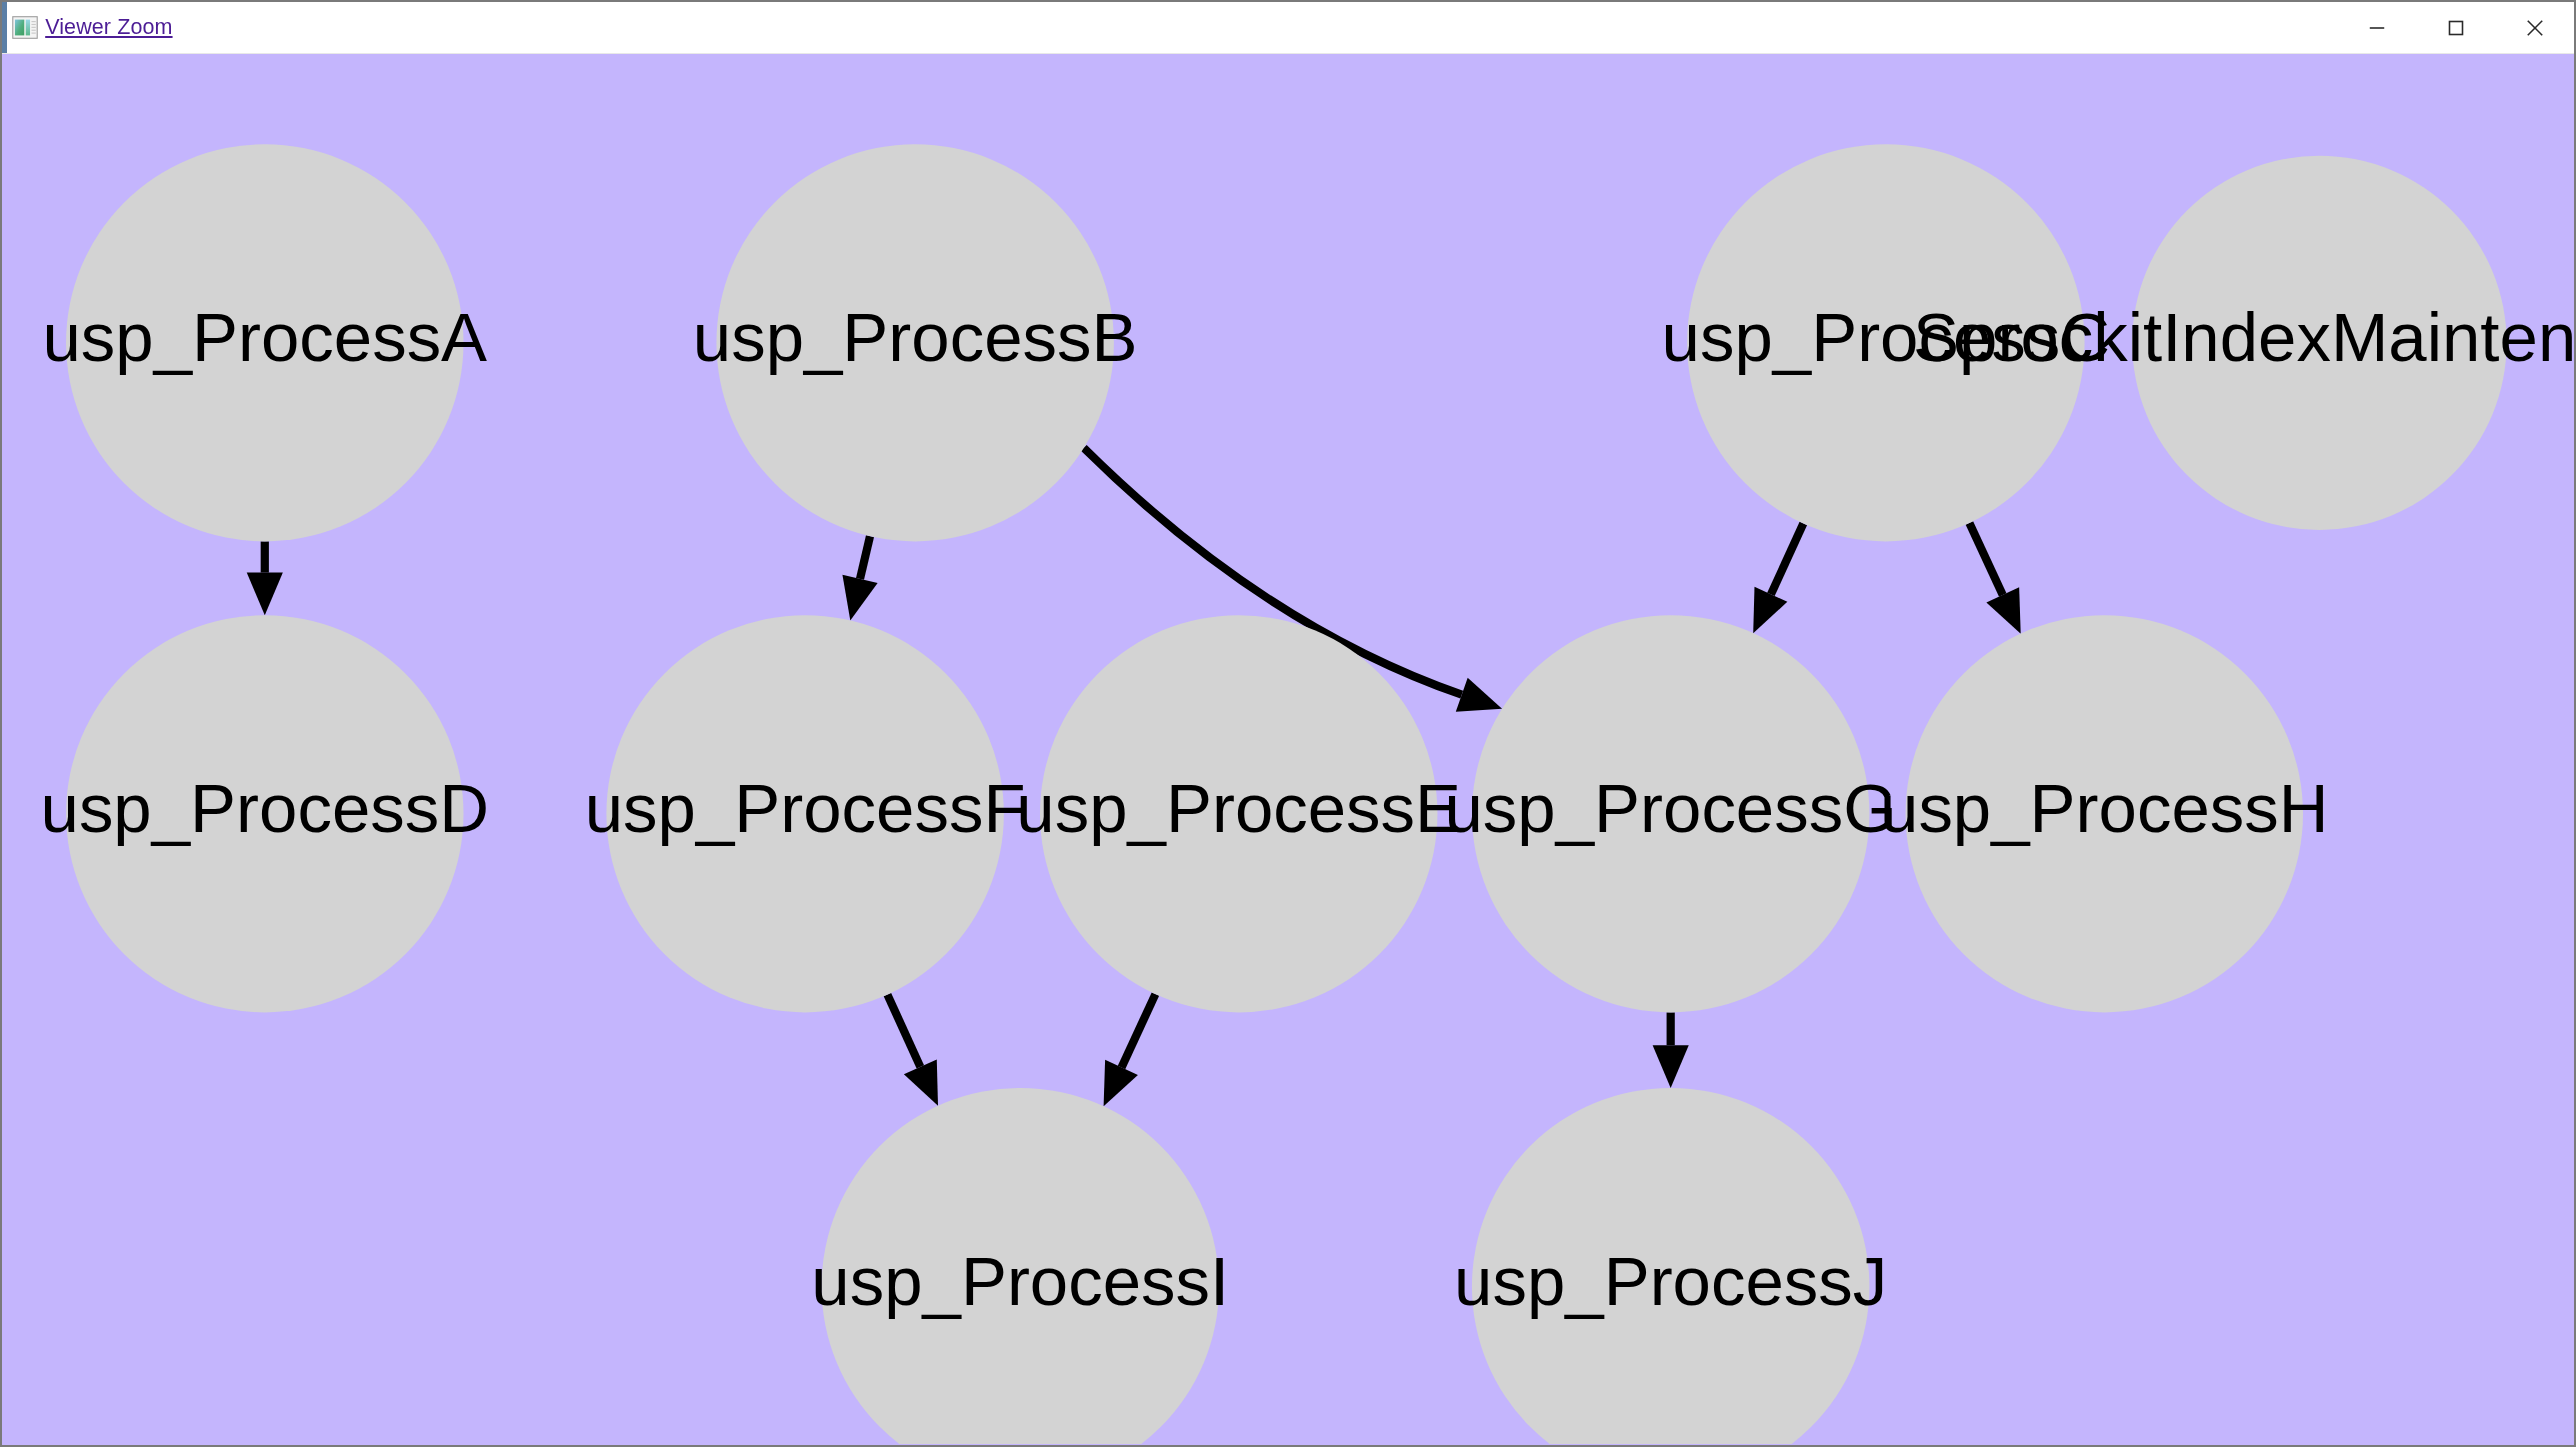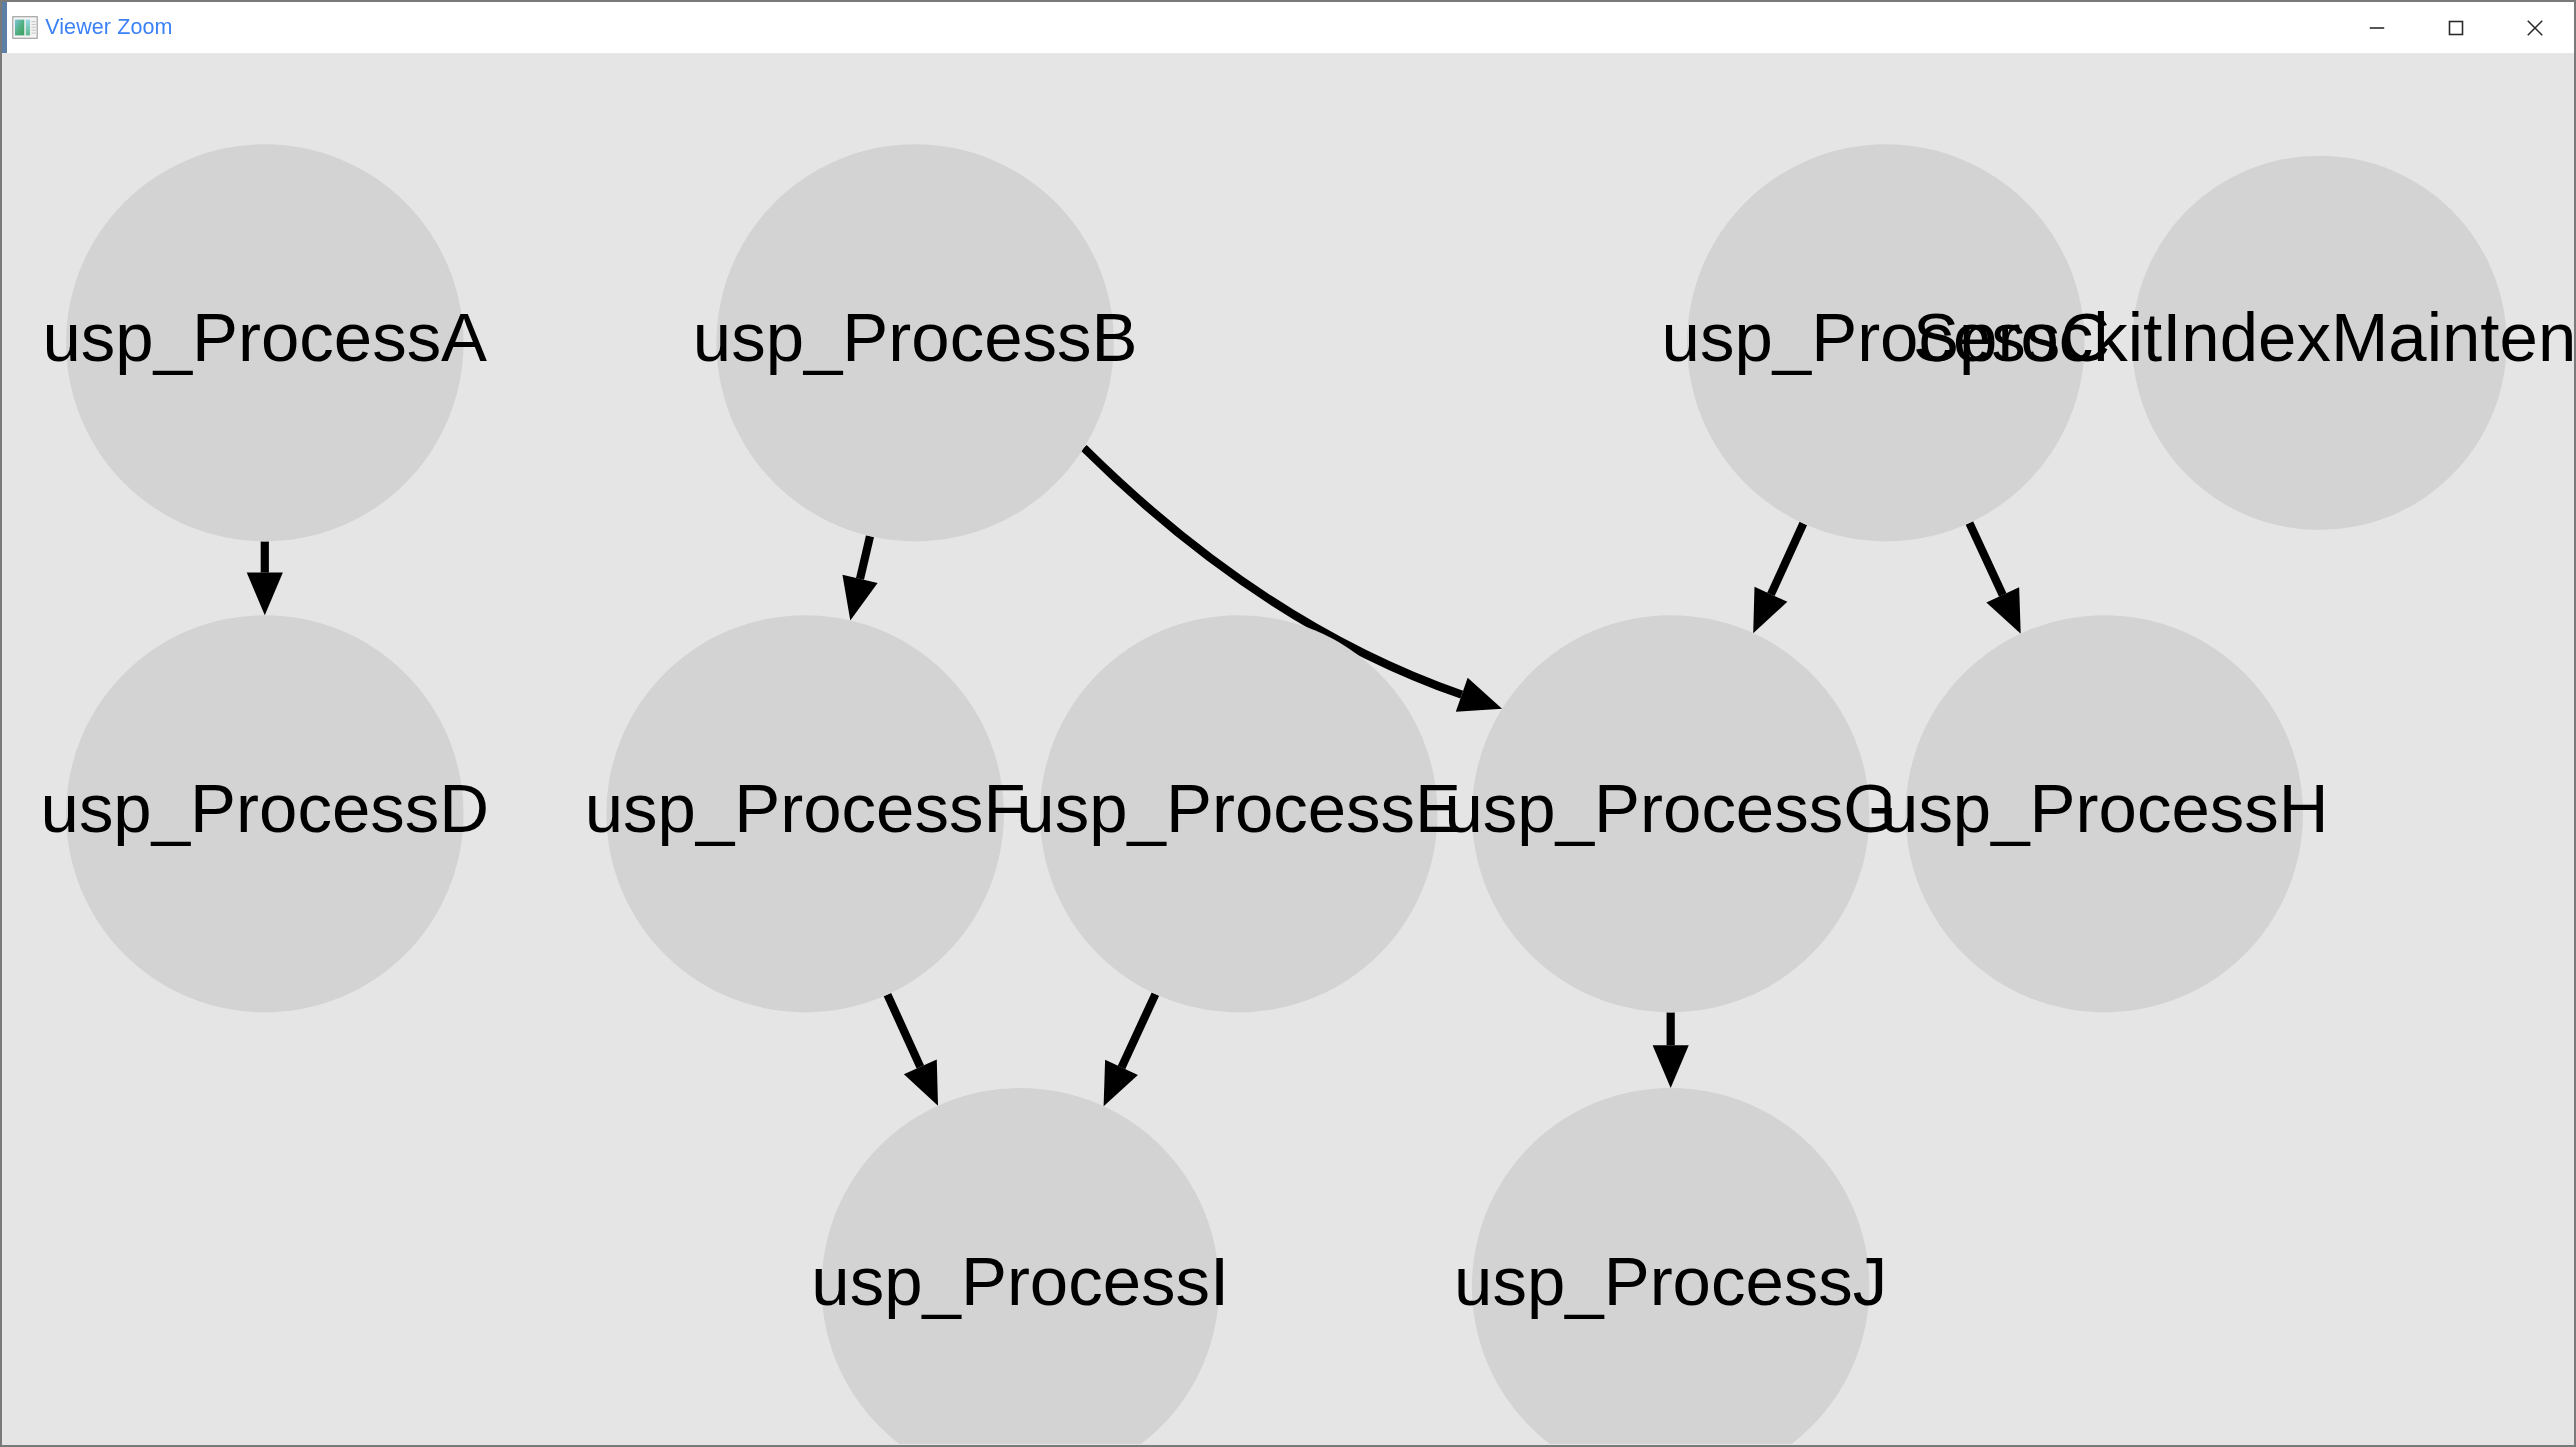--- a/index.html
+++ b/index.html
@@ -46,42 +46,43 @@
   #app-icon {
     width: 26px;
     height: 23px;
     margin-left: 10px;
     margin-right: 7.2px;
     flex: 0 0 auto;
     display: block;
   }
   #title-text {
     font-size: 21.5px;
-    color: #3b82f6;
+    color: #4c1d95;
     letter-spacing: 0.1px;
     white-space: nowrap;
+    text-decoration: underline;
   }
   #title-spacer { flex: 1 1 auto; }
 
   .winbtn {
     width: 79px;
     height: 52px;
     display: flex;
     align-items: center;
     justify-content: center;
     flex: 0 0 auto;
     background: transparent;
   }
   .winbtn svg { display: block; }
 
   
   #canvas {
     position: relative;
     flex: 1 1 auto;
-    background: #e5e5e5;
+    background: #c4b5fd;
     overflow: hidden;
   }
   #graph-svg {
     position: absolute;
     left: 0;
     top: 0;
     width: 2572px;
     height: 1390px;
     display: block;
   }

